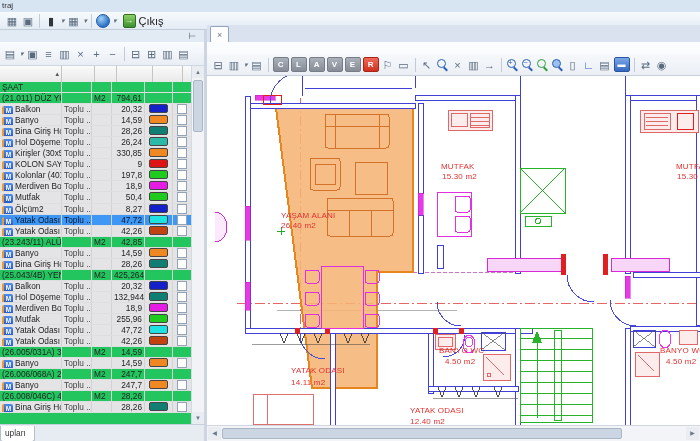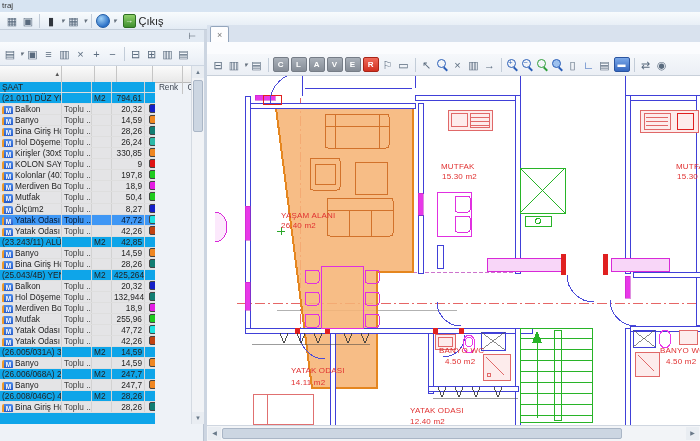--- a/index.html
+++ b/index.html
@@ -27,21 +27,21 @@
              border-right:1px solid #b9c3d1;box-sizing:border-box}
   #lp-caption{position:absolute;left:0;top:0;width:204px;height:12px;background:#e2eaf3;border-bottom:1px solid #cdd6e2}
   .pin{position:absolute;right:8px;top:1px;font-size:9px;color:#5a6673;transform:rotate(90deg)}
   #lp-toolbar{position:absolute;left:0;top:12px;width:204px;height:24px;background:linear-gradient(#fafcfe,#e9eef5);
               border-bottom:1px solid #cdd6e2;display:flex;align-items:center;gap:2px;padding-left:3px;box-sizing:border-box}
   #lp-header{position:absolute;left:0;top:36px;width:191px;height:16px;
              background:linear-gradient(#fbfbfb,#e8e8e8);border-bottom:1px solid #b9b9b9;white-space:nowrap}
   .hcell{display:inline-block;height:15px;line-height:15px;border-right:1px solid #c5c5c5;
          padding:14px 2px;box-sizing:border-box;overflow:hidden;color:#3c4450;font-size:8.3px;vertical-align:top;position:relative}
   .sort{position:absolute;right:2px;top:0;font-size:7px;color:#555}
-  #lp-rows{position:absolute;left:0;top:52px;width:155px;height:342px;overflow:hidden;background:#0ea5e9}
+  #lp-rows{position:absolute;left:0;top:52px;width:191px;height:342px;overflow:hidden;background:#22c55e}
   .grow{height:11.05px;line-height:10px;white-space:nowrap;box-sizing:border-box;border-bottom:1px solid #dedede;font-size:8.3px}
   .grow.item{background:#e4e4e6}
   .grow.sel{background:#3f97f5}
   .grow.sel .c-name,.grow.sel .c-mik,.grow.sel .c-ciz{color:#04172e}
   .gcell{display:inline-block;height:100%;border-right:1px solid #d2d2d2;padding:0 2px;
          box-sizing:border-box;overflow:hidden;vertical-align:top}
   .c-name{width:62px}.c-ciz{width:30px;color:#444}.c-bir{width:20px}
   .c-mik{width:33px;text-align:right}.c-renk{width:28px;text-align:center}.c-go{width:18px;border-right:none;text-align:center}
   .mic{display:inline-block;width:9px;height:9px;margin:0 2px 0 0;background:linear-gradient(#4f8ce8,#2257c8);
        border-left:2px solid #ef9a2a;border-radius:2px;color:#fff;font-size:6.5px;font-weight:bold;
@@ -167,20 +167,23 @@
       <div class="grow poz"><span class="gcell c-name">(26.006/068A) 20...</span><span class="gcell c-ciz"></span><span class="gcell c-bir">M2</span><span class="gcell c-mik">247,7</span><span class="gcell c-renk"></span><span class="gcell c-go"></span></div>
       <div class="grow item"><span class="gcell c-name"><i class="mic">M</i>Banyo</span><span class="gcell c-ciz">Toplu ...</span><span class="gcell c-bir"></span><span class="gcell c-mik">247,7</span><span class="gcell c-renk"><i class="sw" style="background:#EF8722"></i></span><span class="gcell c-go"><i class="cb"></i></span></div>
       <div class="grow poz"><span class="gcell c-name">(26.008/046C) 40...</span><span class="gcell c-ciz"></span><span class="gcell c-bir">M2</span><span class="gcell c-mik">28,26</span><span class="gcell c-renk"></span><span class="gcell c-go"></span></div>
       <div class="grow item"><span class="gcell c-name"><i class="mic">M</i>Bina Giriş Holü</span><span class="gcell c-ciz">Toplu ...</span><span class="gcell c-bir"></span><span class="gcell c-mik">28,26</span><span class="gcell c-renk"><i class="sw" style="background:#117E74"></i></span><span class="gcell c-go"><i class="cb"></i></span></div>
     </div>
   <div id="lp-vscroll">
     <span class="sbtn" style="top:0">▲</span>
     <span class="sthumb"></span>
     <span class="sbtn" style="bottom:0">▼</span>
   </div>
+  <div id="lp-bottom">
+    <span class="btab">upları</span>
+  </div>
 </div>
 <div id="splitter"></div>
 
 <div id="rightpanel">
   <div id="tabbar">
     <span class="tab">
       <span class="tabclose">×</span>
     </span>
   </div>
   <div id="substrip"></div>

